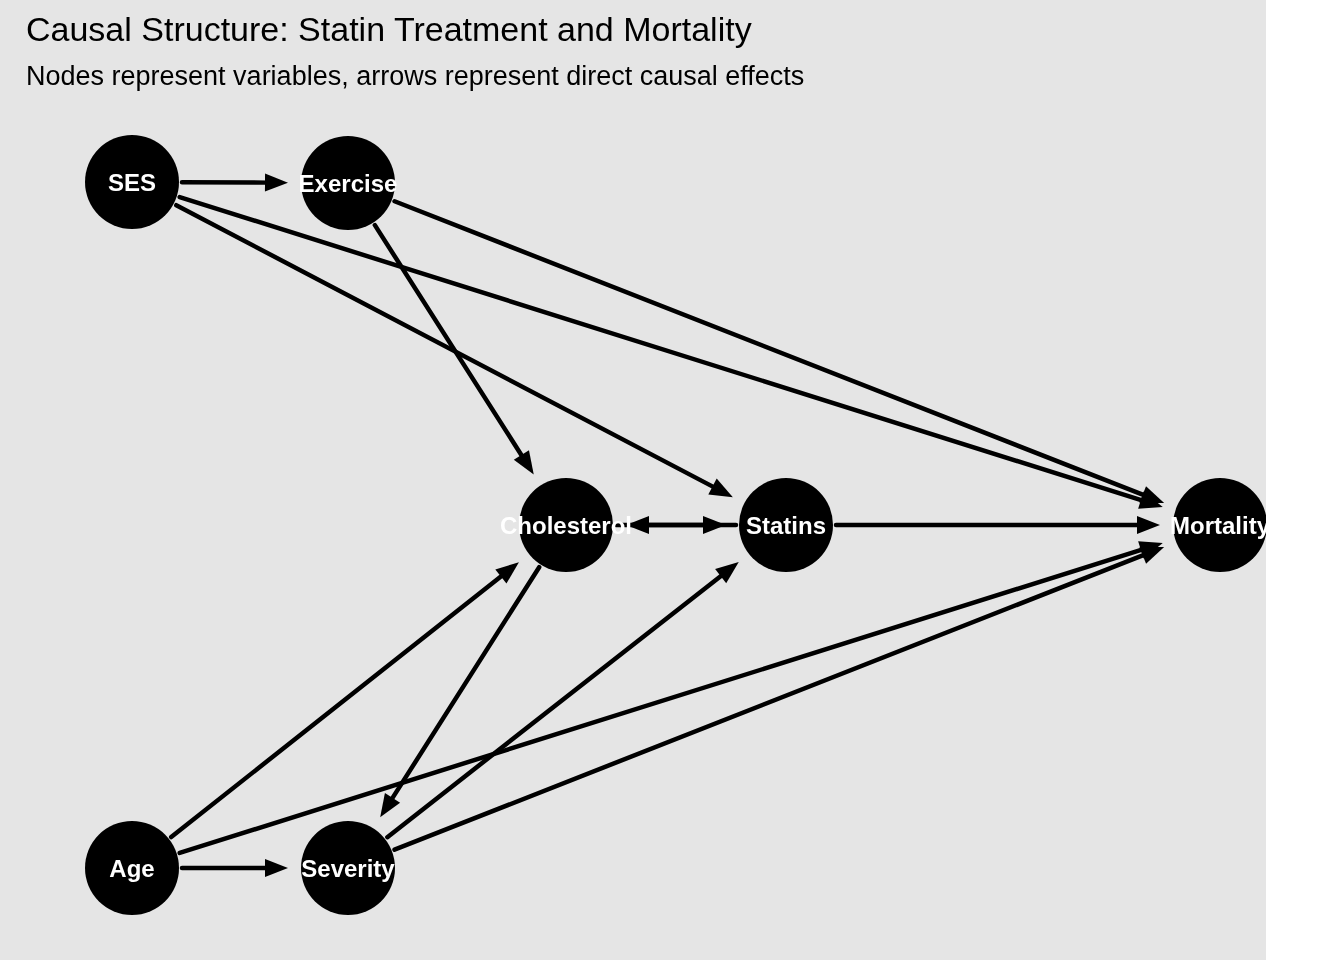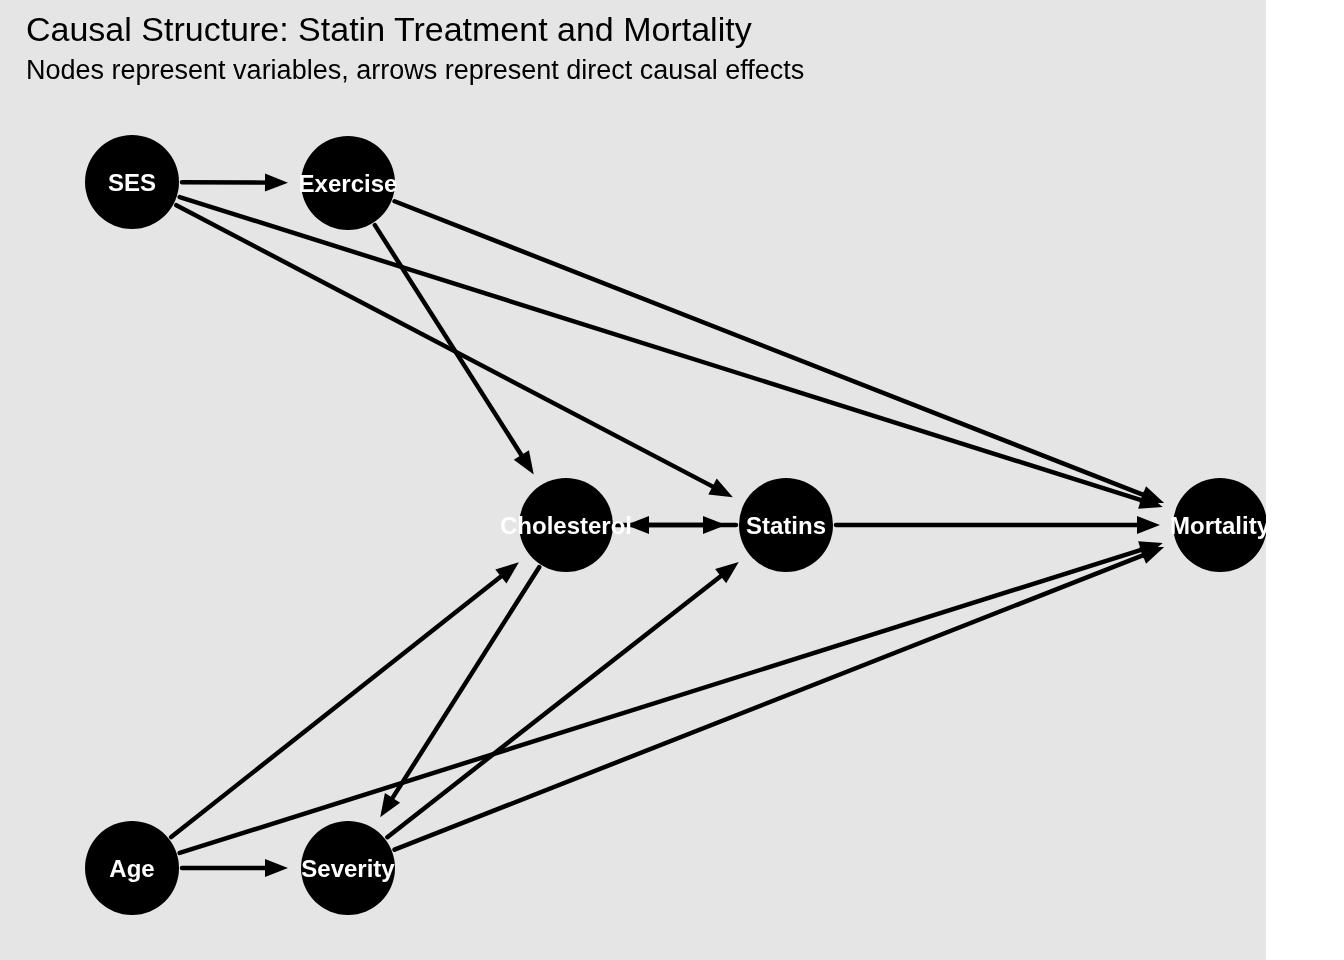--- a/index.html
+++ b/index.html
@@ -21,21 +21,21 @@
     top: 10px;
     font-size: 34px;
     font-weight: 400;
     color: #000000;
     white-space: nowrap;
     margin: 0;
   }
   .fig-subtitle {
     position: absolute;
     left: 26px;
-    top: 55px;
+    top: 61px;
     font-size: 27px;
     font-weight: 400;
     color: #000000;
     white-space: nowrap;
     margin: 0;
   }
   svg.graph {
     position: absolute;
     left: 0;
     top: 0;

